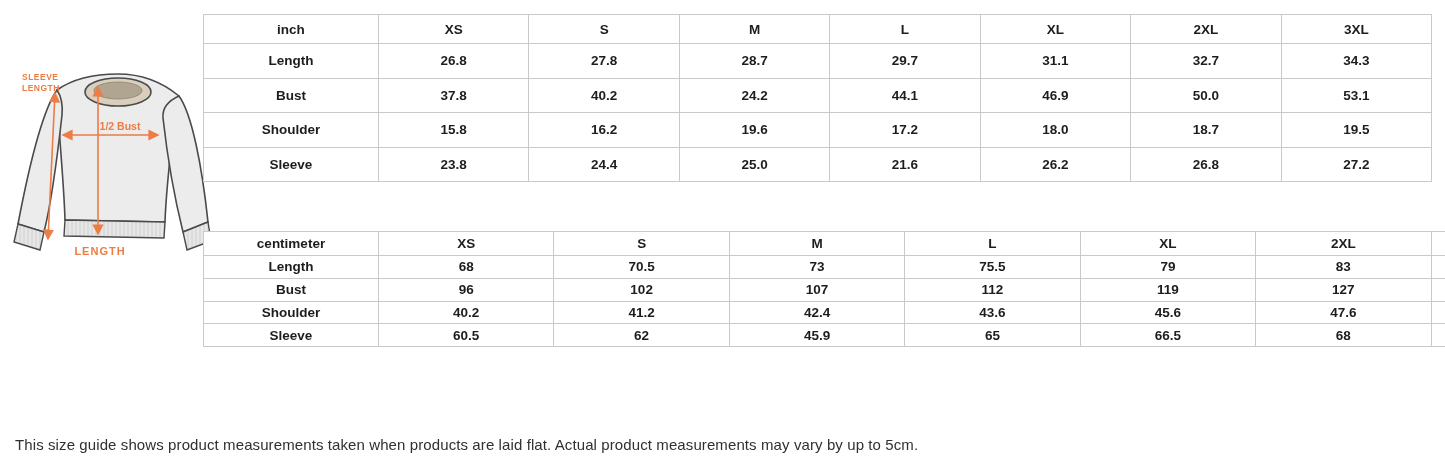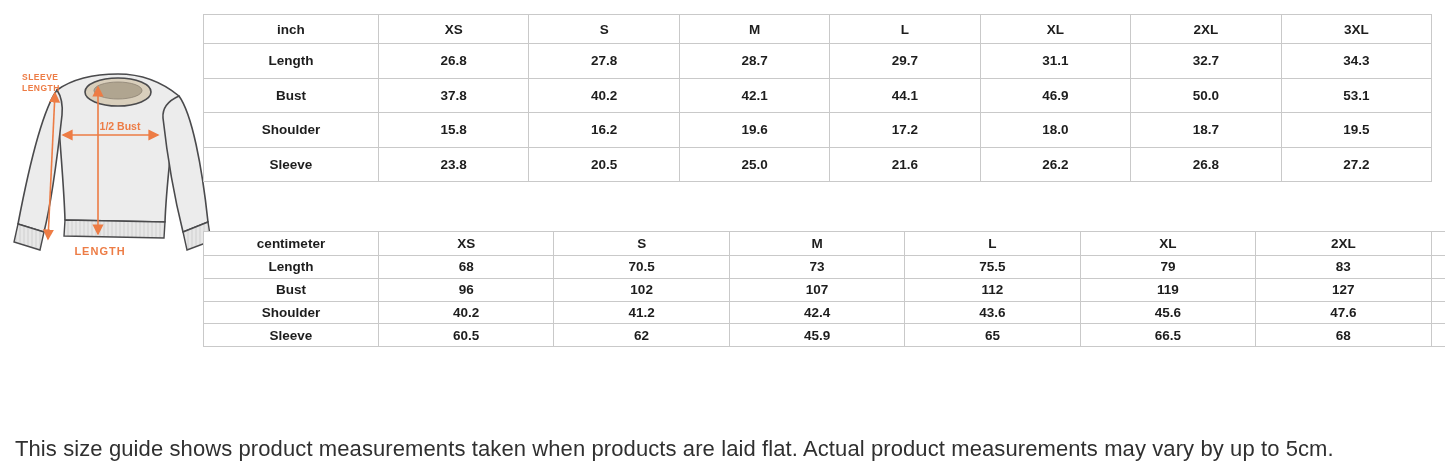--- a/index.html
+++ b/index.html
@@ -21,21 +21,21 @@
   #table-inch thead tr{height:29px;}
   #table-inch tbody tr{height:34.5px;}
   #table-cm{left:203px;top:231px;width:1404px;}
   #table-cm thead tr{height:24px;}
   #table-cm tbody tr{height:22.8px;}
   
   #diagram-wrap{position:absolute;left:6px;top:66px;width:206px;height:200px;}
   
   #footnote{
     position:absolute;left:15px;top:436px;width:1420px;
-    font-size:22px;color:#303030;letter-spacing:0.1px;
+    font-size:15px;color:#303030;letter-spacing:0.1px;
   }
 </style>
 </head>
 <body>
 
 <div id="diagram-wrap">
   <svg width="206" height="200" viewBox="0 0 206 200" xmlns="http://www.w3.org/2000/svg">
     <defs>
       <pattern id="rib" width="4" height="8" patternUnits="userSpaceOnUse">
         <rect width="4" height="8" fill="#e7e7e7"></rect>
@@ -101,40 +101,40 @@
         <td>28.7</td>
         <td>29.7</td>
         <td>31.1</td>
         <td>32.7</td>
         <td>34.3</td>
       </tr>
       <tr>
         <th>Bust</th>
         <td>37.8</td>
         <td>40.2</td>
-        <td>42.1</td>
+        <td>24.2</td>
         <td>44.1</td>
         <td>46.9</td>
         <td>50.0</td>
         <td>53.1</td>
       </tr>
       <tr>
         <th>Shoulder</th>
         <td>15.8</td>
         <td>16.2</td>
         <td>19.6</td>
         <td>17.2</td>
         <td>18.0</td>
         <td>18.7</td>
         <td>19.5</td>
       </tr>
       <tr>
         <th>Sleeve</th>
         <td>23.8</td>
-        <td>20.5</td>
+        <td>24.4</td>
         <td>25.0</td>
         <td>21.6</td>
         <td>26.2</td>
         <td>26.8</td>
         <td>27.2</td>
       </tr>
     </tbody>
   </table>
 
 <table id="table-cm" class="size-table">

